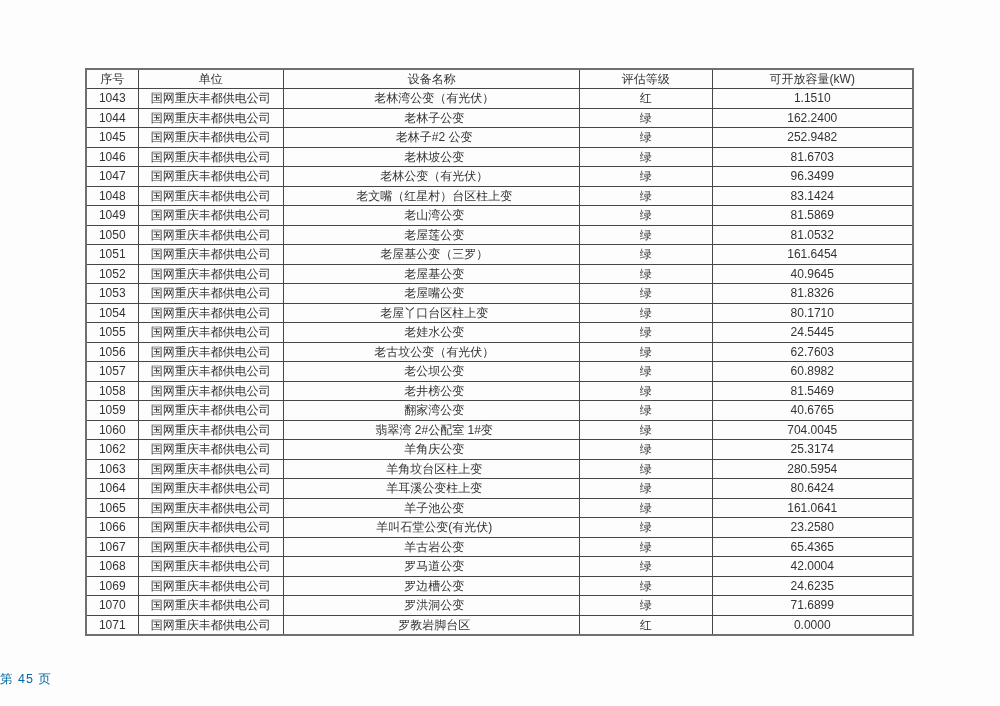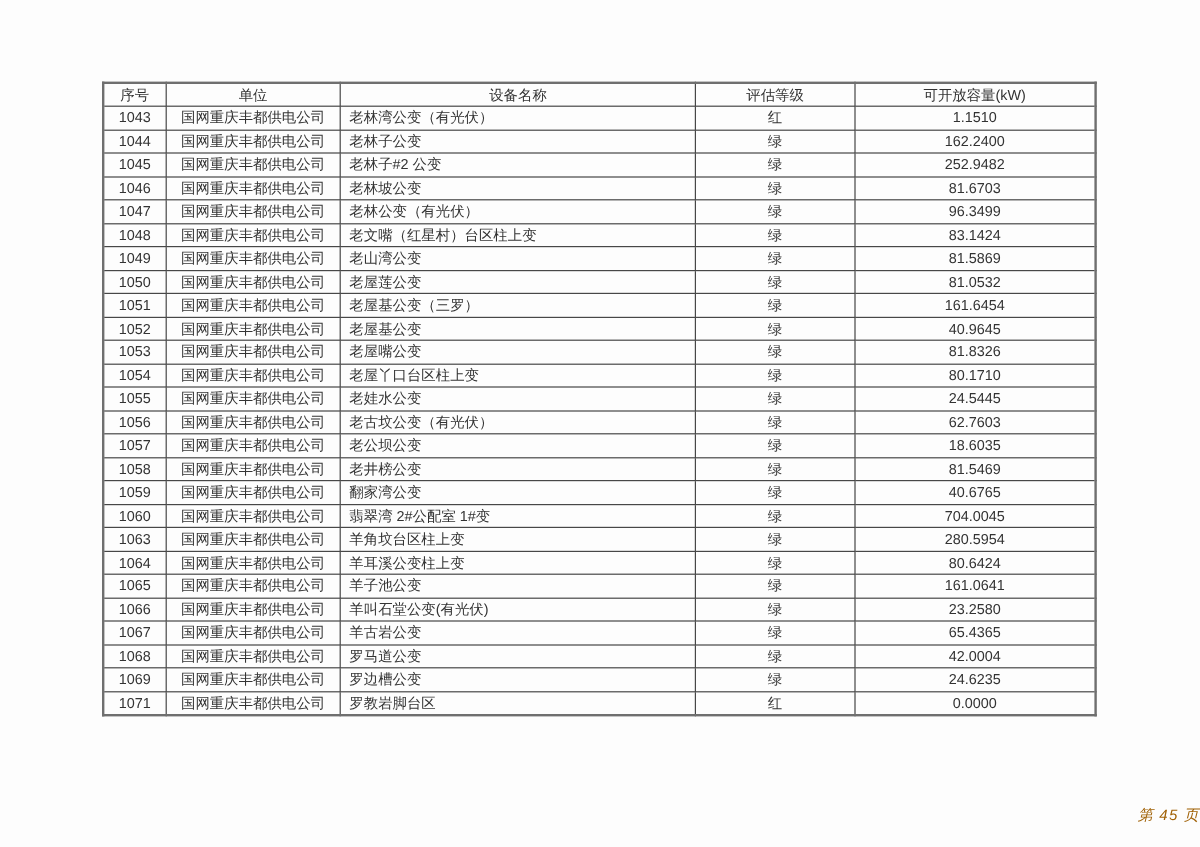--- a/index.html
+++ b/index.html
@@ -35,38 +35,37 @@
     line-height: 1;
     padding: 0 2px;
     text-align: center;
     font-weight: normal;
     color: #333333;
     white-space: nowrap;
     overflow: hidden;
     vertical-align: middle;
   }
   table.capacity-table td.cell-device {
-    text-align: left;
+    text-align: center;
     padding-left: 7px;
   }
   col.c-serial   { width: 6.3%; }
   col.c-unit     { width: 17.6%; }
   col.c-device   { width: 35.8%; }
   col.c-level    { width: 16.0%; }
   col.c-capacity { width: 24.3%; }
   .page-footer {
     position: absolute;
     left: 0;
     top: 671px;
     width: 100%;
-    text-align: right;
+    text-align: left;
     font-size: 12.5px;
-    color: #a16207;
+    color: #0369a1;
     letter-spacing: 1px;
-    font-style: italic;
   }
 </style>
 </head>
 <body>
 
 <div class="page">
 
   <table class="capacity-table">
     <colgroup>
       <col class="c-serial">
@@ -181,21 +180,21 @@
           <td class="cell-unit">国网重庆丰都供电公司</td>
           <td class="cell-device">老古坟公变（有光伏）</td>
           <td class="cell-level">绿</td>
           <td class="cell-capacity">62.7603</td>
         </tr>
         <tr>
           <td class="cell-serial">1057</td>
           <td class="cell-unit">国网重庆丰都供电公司</td>
           <td class="cell-device">老公坝公变</td>
           <td class="cell-level">绿</td>
-          <td class="cell-capacity">18.6035</td>
+          <td class="cell-capacity">60.8982</td>
         </tr>
         <tr>
           <td class="cell-serial">1058</td>
           <td class="cell-unit">国网重庆丰都供电公司</td>
           <td class="cell-device">老井榜公变</td>
           <td class="cell-level">绿</td>
           <td class="cell-capacity">81.5469</td>
         </tr>
         <tr>
           <td class="cell-serial">1059</td>
@@ -205,20 +204,27 @@
           <td class="cell-capacity">40.6765</td>
         </tr>
         <tr>
           <td class="cell-serial">1060</td>
           <td class="cell-unit">国网重庆丰都供电公司</td>
           <td class="cell-device">翡翠湾 2#公配室 1#变</td>
           <td class="cell-level">绿</td>
           <td class="cell-capacity">704.0045</td>
         </tr>
         <tr>
+          <td class="cell-serial">1062</td>
+          <td class="cell-unit">国网重庆丰都供电公司</td>
+          <td class="cell-device">羊角庆公变</td>
+          <td class="cell-level">绿</td>
+          <td class="cell-capacity">25.3174</td>
+        </tr>
+        <tr>
           <td class="cell-serial">1063</td>
           <td class="cell-unit">国网重庆丰都供电公司</td>
           <td class="cell-device">羊角坟台区柱上变</td>
           <td class="cell-level">绿</td>
           <td class="cell-capacity">280.5954</td>
         </tr>
         <tr>
           <td class="cell-serial">1064</td>
           <td class="cell-unit">国网重庆丰都供电公司</td>
           <td class="cell-device">羊耳溪公变柱上变</td>
@@ -252,20 +258,27 @@
           <td class="cell-device">罗马道公变</td>
           <td class="cell-level">绿</td>
           <td class="cell-capacity">42.0004</td>
         </tr>
         <tr>
           <td class="cell-serial">1069</td>
           <td class="cell-unit">国网重庆丰都供电公司</td>
           <td class="cell-device">罗边槽公变</td>
           <td class="cell-level">绿</td>
           <td class="cell-capacity">24.6235</td>
+        </tr>
+        <tr>
+          <td class="cell-serial">1070</td>
+          <td class="cell-unit">国网重庆丰都供电公司</td>
+          <td class="cell-device">罗洪洞公变</td>
+          <td class="cell-level">绿</td>
+          <td class="cell-capacity">71.6899</td>
         </tr>
         <tr>
           <td class="cell-serial">1071</td>
           <td class="cell-unit">国网重庆丰都供电公司</td>
           <td class="cell-device">罗教岩脚台区</td>
           <td class="cell-level">红</td>
           <td class="cell-capacity">0.0000</td>
         </tr>
       </tbody>
   </table>

